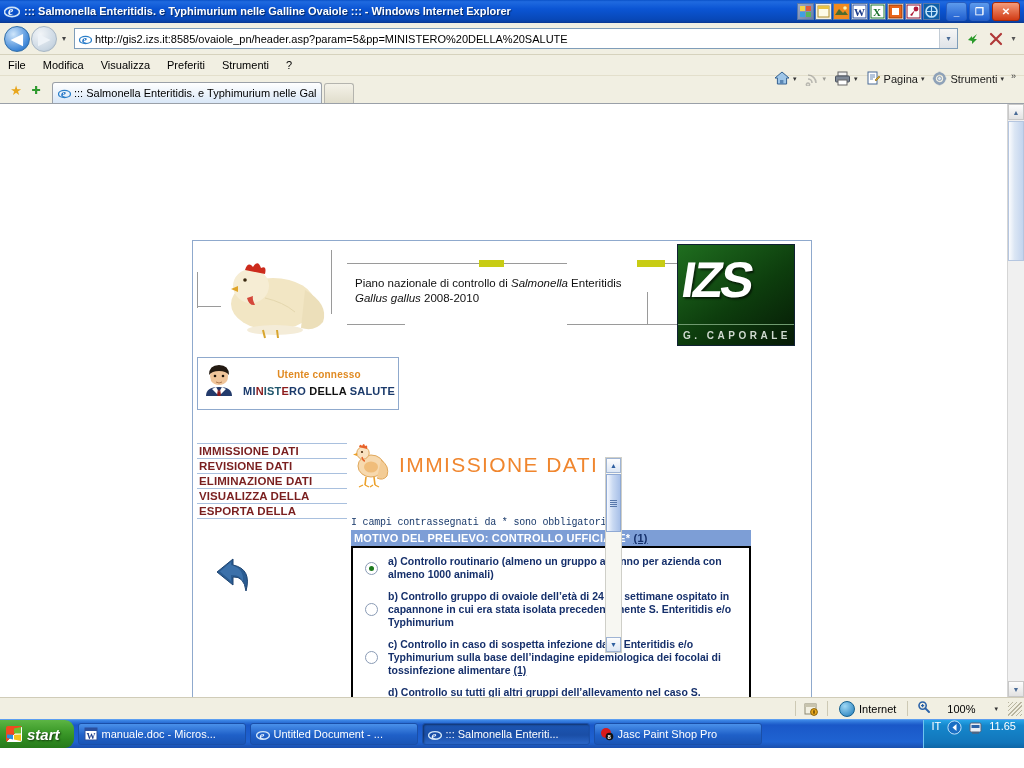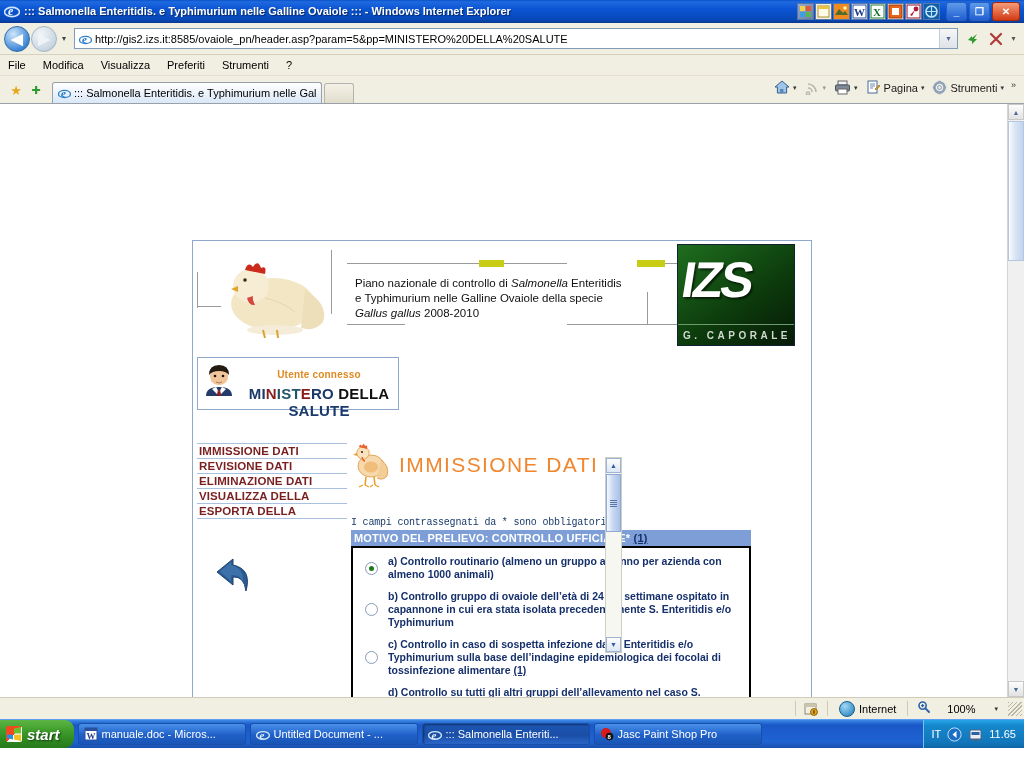--- a/index.html
+++ b/index.html
@@ -77,21 +77,21 @@
     font-size:13px;margin-bottom:3px;}
   #tab1{height:21px;min-width:270px;max-width:270px;
     background:linear-gradient(to bottom,#ffffff,#d9e7f7);
     border:1px solid #9aa0a8;border-bottom:none;
     border-radius:3px 3px 0 0;display:flex;align-items:center;
     padding:0 5px;box-sizing:border-box;margin-left:6px;}
   #tab1 .favico{width:13px;height:14px;margin-right:3px;flex:0 0 auto;}
   #tab1-label{font-size:11px;color:#000;white-space:nowrap;overflow:hidden;}
   #tab-new{width:28px;height:19px;background:linear-gradient(to bottom,#f4f2e8,#e0ddcc);
     border:1px solid #b4b4ae;border-bottom:none;border-radius:3px 3px 0 0;margin-left:2px;}
-  #tb-right{margin-left:auto;display:flex;align-items:flex-start;padding-right:4px;padding-bottom:8px;}
+  #tb-right{margin-left:auto;display:flex;align-items:flex-start;padding-right:4px;padding-bottom:17px;}
   #tb-right .tbi{display:flex;align-items:center;font-size:11px;color:#1a1a1a;margin-left:4px;}
   .caret{font-size:7px;color:#333;margin:0 4px 0 3px;}
   
   #canvas{
     width:1024px;height:593px;background:#ffffff;position:relative;overflow:hidden;
   }
   #vscroll{position:absolute;right:0;top:0;width:16px;height:593px;
     background:#f0f0f0;border-left:1px solid #d5d5d5;}
   #vscroll .sb-btn{width:16px;height:16px;
     background:linear-gradient(to bottom,#fdfdfd,#e2e2e2);
@@ -124,21 +124,21 @@
     font-size:10px;letter-spacing:3.5px;font-weight:bold;}
   #izs-logo .izs-bar{position:absolute;left:0;bottom:20px;width:116px;height:1px;background:#6f9a6f;}
   
   #userbox{position:absolute;left:4px;top:116px;width:202px;height:53px;
     border:1px solid #8fa9cd;box-sizing:border-box;background:#fff;
     display:flex;align-items:flex-start;padding:4px 0 0 4px;}
   #user-avatar{width:34px;height:34px;flex:0 0 auto;margin-right:4px;position:relative;}
   #user-right{flex:1;}
   #user-status{color:#e08a22;font-weight:bold;font-size:10px;padding-top:7px;
     text-align:center;letter-spacing:.2px;}
-  #user-name{font-weight:bold;font-size:15px;margin-top:5px;text-align:center;
+  #user-name{font-weight:bold;font-size:11px;margin-top:5px;text-align:center;
     letter-spacing:.2px;}
   #user-name .c1{color:#1b3a6b;} #user-name .c2{color:#8c1b1b;}
   #user-name .c3{color:#20556b;} #user-name .c4{color:#111;}
   
   #leftnav{position:absolute;left:4px;top:202px;width:150px;}
   #leftnav .nav-item{border-bottom:1px solid #a9c0de;padding:1px 0 1px 2px;}
   #leftnav .nav-item:first-child{border-top:1px solid #a9c0de;}
   #leftnav .nav-item span{font-weight:bold;font-size:11.5px;color:#7a1f1f;
     letter-spacing:.1px;}
   #backarrow{position:absolute;left:18px;top:312px;width:46px;height:48px;}
@@ -204,21 +204,21 @@
     border-radius:2px;position:relative;overflow:hidden;}
   .taskitem{height:22px;min-width:0;flex:0 1 168px;margin-left:4px;
     background:linear-gradient(to bottom,#4a91ea,#1f60c8 55%,#1a55b6);
     border:1px solid #1a4fa8;border-radius:3px;
     display:flex;align-items:center;padding:0 5px;gap:4px;box-sizing:border-box;
     color:#fff;font-size:11px;white-space:nowrap;overflow:hidden;}
   .taskitem.active{background:linear-gradient(to bottom,#1c56b4,#1a4ea6 55%,#2a66c8);
     box-shadow:inset 1px 1px 2px rgba(0,0,0,.4);}
   .taskitem .tico{width:14px;height:14px;flex:0 0 auto;}
   .taskitem .tlabel{overflow:hidden;text-overflow:ellipsis;}
-  #tray{margin-left:auto;height:28px;display:flex;align-items:center;gap:6px;
+  #tray{margin-left:auto;height:28px;display:flex;gap:6px;
     padding:0 8px 0 8px;
     background:linear-gradient(to bottom,#27a5e8 0%,#1587cc 20%,#1276bb 80%,#0f66a6 100%);
     border-left:1px solid #6fc4ef;color:#fff;font-size:11px;}
   #tray .tr-ico{width:15px;height:15px;}
 </style>
 </head>
 <body>
 
 <div id="titlebar">
   <span class="ie-ico">
@@ -421,21 +421,20 @@
       <div class="bn-yellow" style="left:440px;top:16px;width:28px;"></div>
       <div class="bn-hline" style="left:468px;top:19px;width:24px;"></div>
       <div class="bn-hline" style="left:150px;top:80px;width:58px;"></div>
       <div class="bn-hline" style="left:370px;top:80px;width:122px;"></div>
       <div class="bn-vline" style="left:450px;top:48px;height:32px;"></div>
 
       <div id="banner-text">
         <div>
           <span>Piano nazionale di controllo di </span><i>Salmonella</i><span> Enteritidis</span>
         </div>
-        <div>e Typhimurium nelle Galline Ovaiole della specie</div>
         <div><i>Gallus gallus</i><span> 2008-2010</span></div>
       </div>
 
       <div id="izs-logo">
         <div class="izs-text">IZS</div>
         <div class="izs-bar"></div>
         <div class="izs-cap">G. CAPORALE</div>
       </div>
     </div>
 

